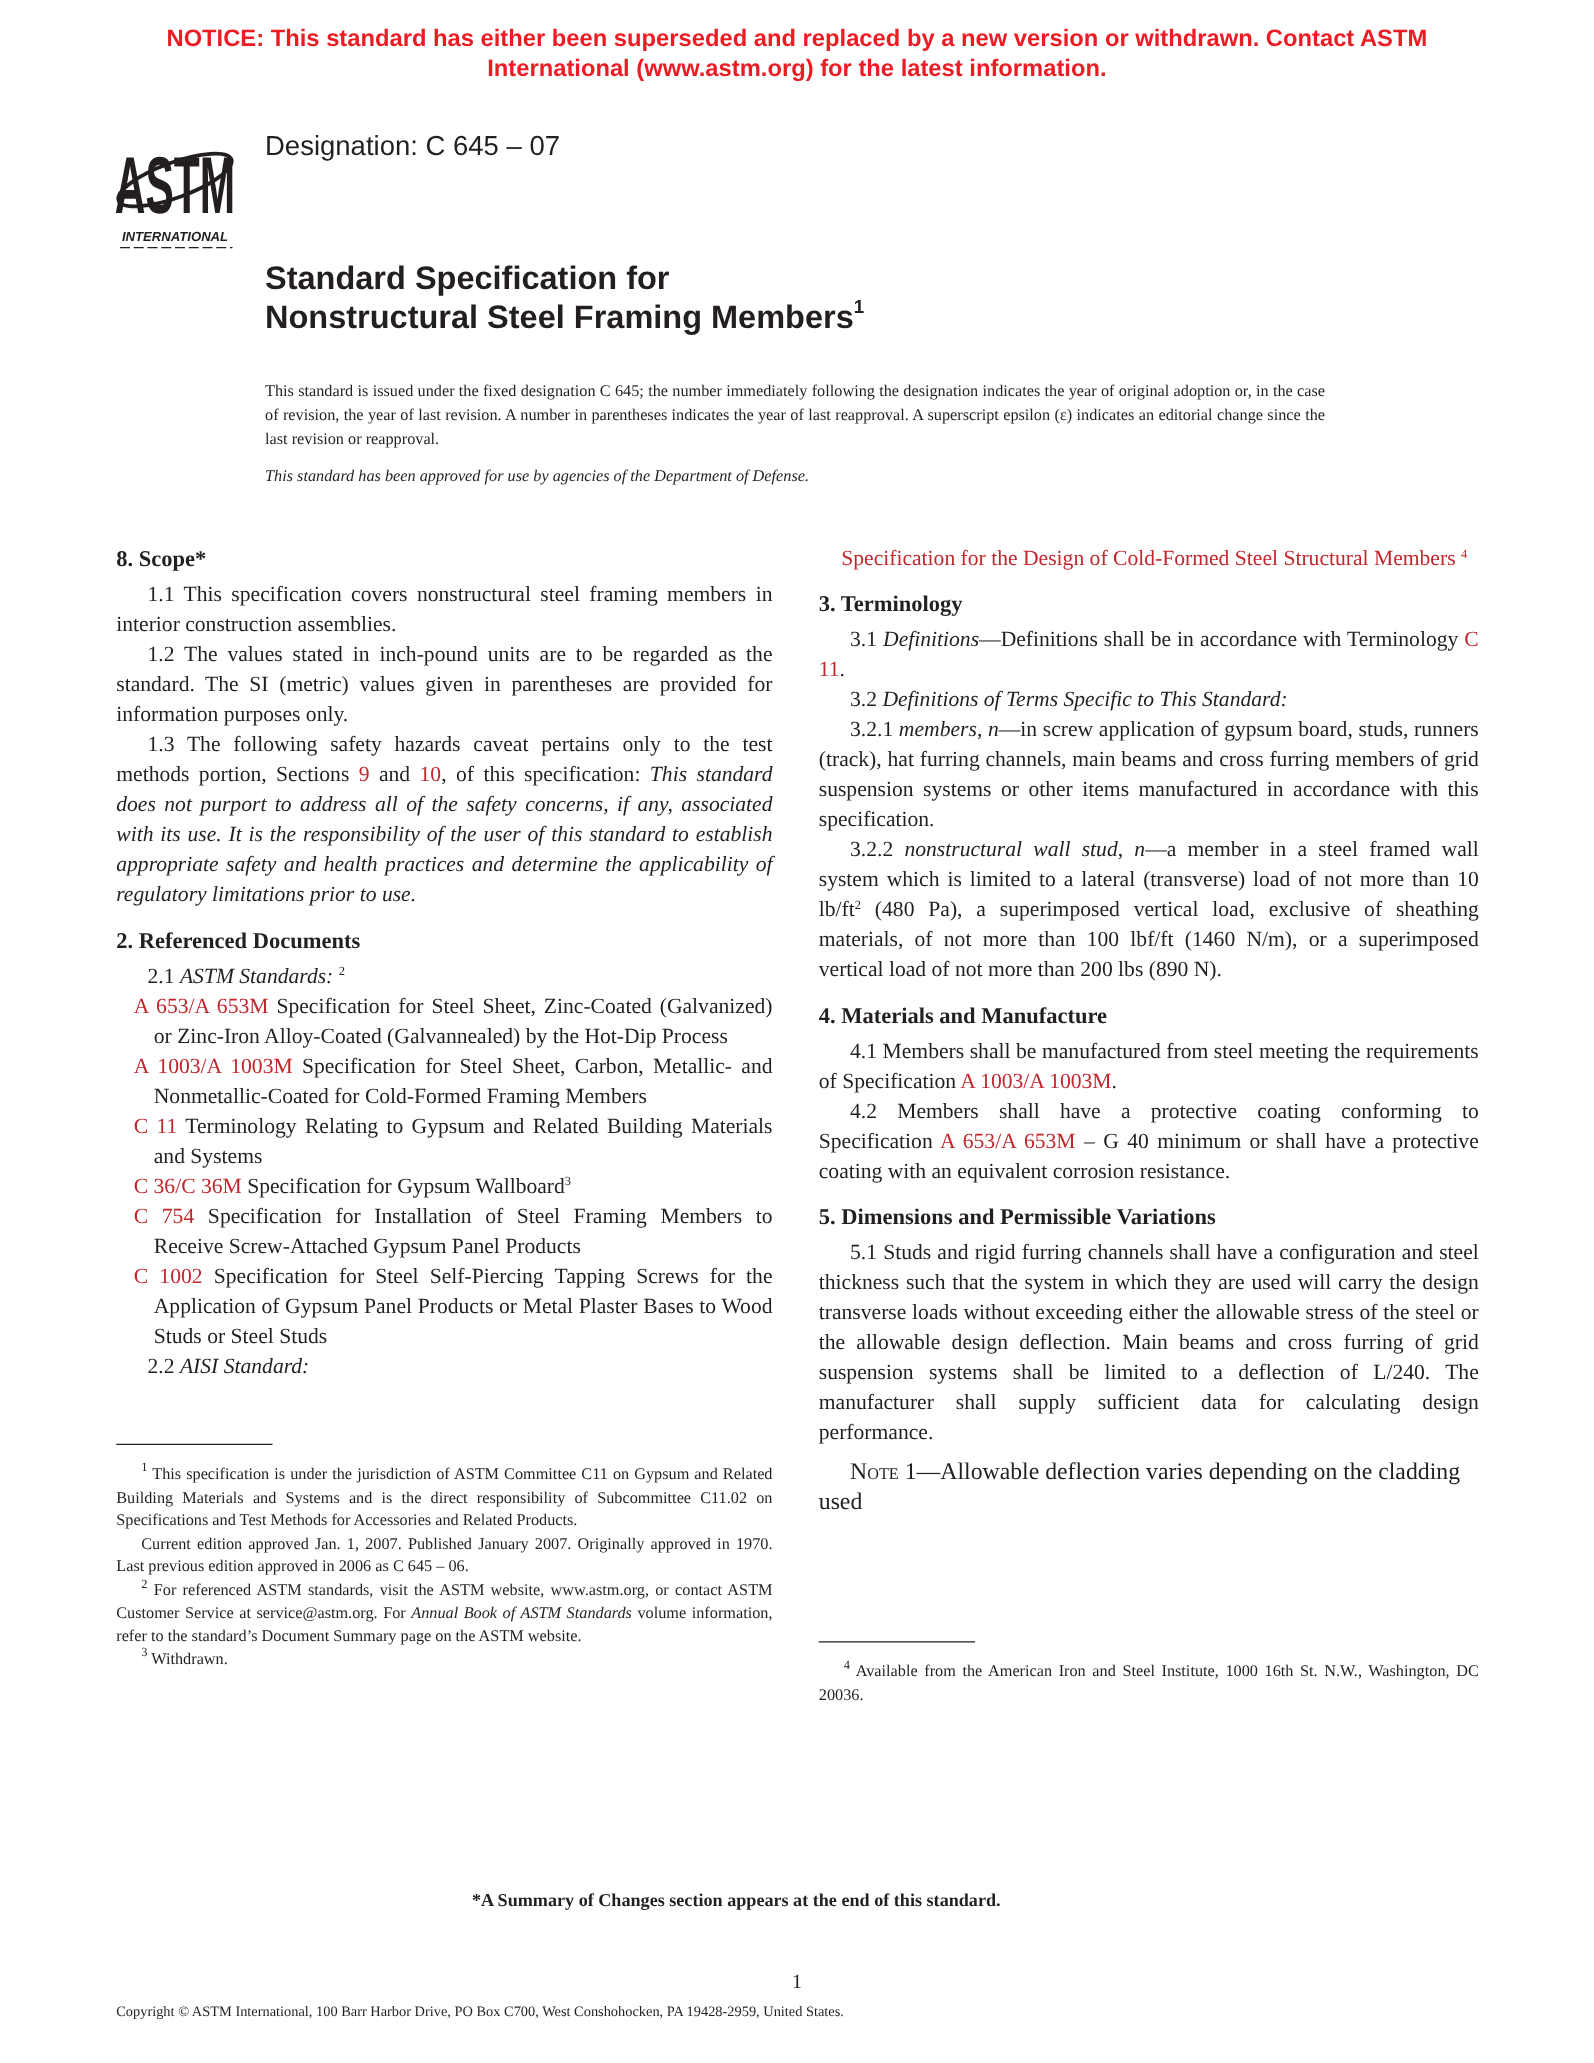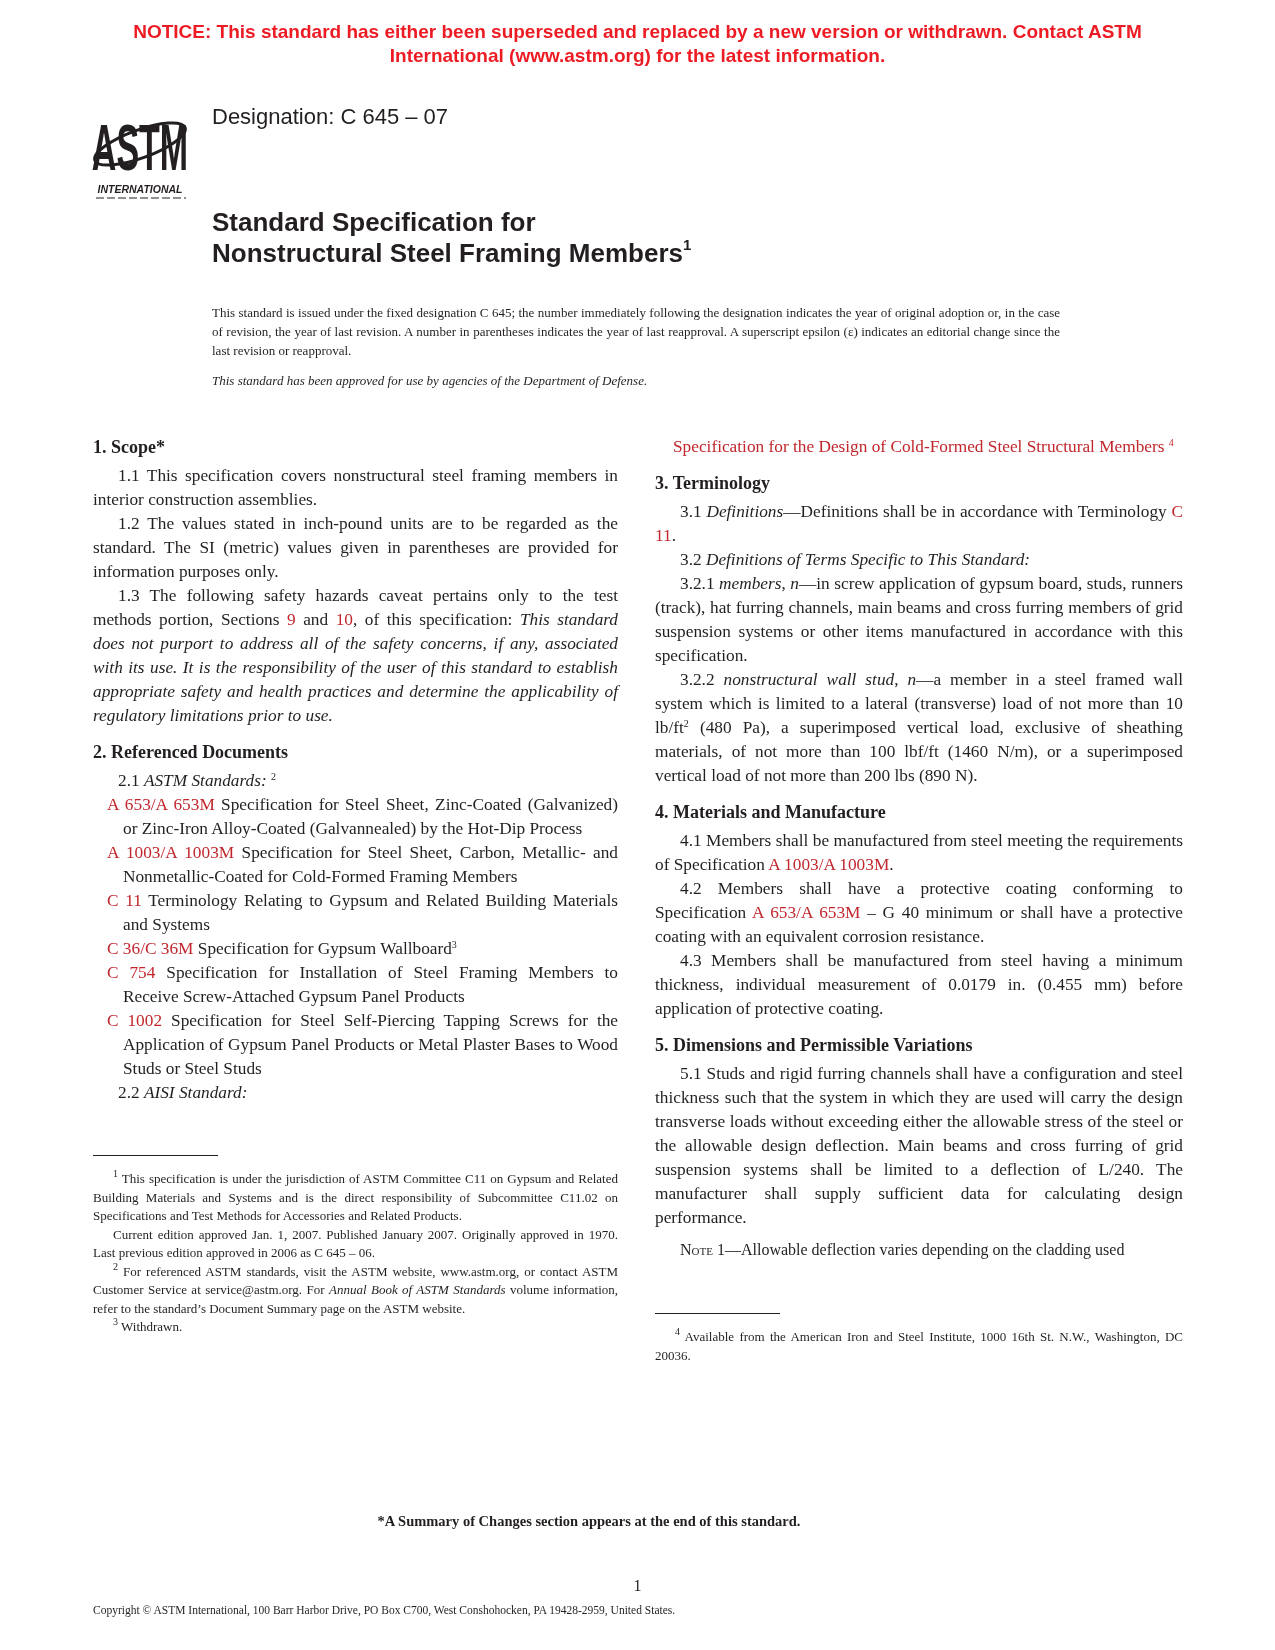--- a/index.html
+++ b/index.html
@@ -19,21 +19,21 @@
   .col-right { left: 655px; width: 528px; top: 435px; }
   .h { font-weight: bold; font-size: 18px; margin: 0; }
   .p { margin: 0; text-align: justify; text-indent: 25px; }
   .red { color: #c1272d; }
   .ref { margin: 0; padding-left: 30px; text-indent: -16px; text-align: justify; }
   .i { font-style: italic; }
   .gap { height: 12px; }
   .rule { width: 125px; height: 0; border-top: 1.5px solid #231f20; }
   .fn { font-size: 13px; line-height: 18.5px; text-align: justify; margin: 0; text-indent: 20px; }
   sup.s { font-size: 10px; vertical-align: 6px; line-height: 0; }
-  .note { font-size: 16px; margin: 0; text-indent: 25px; }
+  .note { font-size: 19px; margin: 0; text-indent: 25px; }
   .sc { font-variant: small-caps; }
   .summary { left: 0; width: 1178px; top: 1513px; text-align: center; font-weight: bold; font-size: 14.5px; }
   .copyright { left: 93px; top: 1588px; font-family: Liberation Serif, serif; font-size: 11.5px; margin-top: 16px; }
   .pagenum { left: 0; width: 1275px; top: 1577px; text-align: center; font-size: 16px; }
 </style>
 </head>
 <body>
 
 <div class="abs notice">
   <div>NOTICE: This standard has either been superseded and replaced by a new version or withdrawn.  Contact ASTM</div>
@@ -53,21 +53,21 @@
 
 <div class="abs title">
   <div>Standard Specification for</div>
   <div><span>Nonstructural Steel Framing Members</span><sup>1</sup></div>
 </div>
 
 <div class="abs issued">This standard is issued under the fixed designation C 645; the number immediately following the designation indicates the year of original adoption or, in the case of revision, the year of last revision. A number in parentheses indicates the year of last reapproval. A superscript epsilon (ε) indicates an editorial change since the last revision or reapproval.</div>
 <div class="abs approved">This standard has been approved for use by agencies of the Department of Defense.</div>
 
 <div class="col col-left">
-  <p class="h">1.  Scope*</p>
+  <p class="h">8.  Scope*</p>
   <div style="height:5px"></div>
   <p class="p">1.1 This specification covers nonstructural steel framing members in interior construction assemblies.</p>
   <p class="p">1.2  The values stated in inch-pound units are to be regarded as the standard. The SI (metric) values given in parentheses are provided for information purposes only.</p>
   <p class="p"><span>1.3  The following safety hazards caveat pertains only to the test methods portion, Sections </span><span class="red">9</span><span> and </span><span class="red">10</span><span>, of this specification: </span><span class="i">This standard does not purport to address all of the safety concerns, if any, associated with its use. It is the responsibility of the user of this standard to establish appropriate safety and health practices and determine the applicability of regulatory limitations prior to use.</span></p>
   <div class="gap"></div>
   <p class="h">2.  Referenced Documents</p>
   <div style="height:5px"></div>
   <p class="p"><span>2.1 </span><span class="i">ASTM Standards:</span> <sup class="s">2</sup></p>
   <div>
     <p class="ref"><span class="red">A 653/A 653M</span> <span>Specification for Steel Sheet, Zinc-Coated (Galvanized) or Zinc-Iron Alloy-Coated (Galvannealed) by the Hot-Dip Process</span></p>
@@ -96,21 +96,20 @@
   <div style="height:5px"></div>
   <p class="p"><span>3.1 </span><span class="i">Definitions</span><span>—Definitions shall be in accordance with Terminology </span><span class="red">C 11</span><span>.</span></p>
   <p class="p"><span>3.2 </span><span class="i">Definitions of Terms Specific to This Standard:</span></p>
   <p class="p"><span>3.2.1 </span><span class="i">members</span>, <span class="i">n</span><span>—in screw application of gypsum board, studs, runners (track), hat furring channels, main beams and cross furring members of grid suspension systems or other items manufactured in accordance with this specification.</span></p>
   <p class="p"><span>3.2.2 </span><span class="i">nonstructural wall stud</span>, <span class="i">n</span><span>—a member in a steel framed wall system which is limited to a lateral (transverse) load of not more than 10 lb/ft</span><sup class="s">2</sup><span> (480 Pa), a superimposed vertical load, exclusive of sheathing materials, of not more than 100 lbf/ft (1460 N/m), or a superimposed vertical load of not more than 200 lbs (890 N).</span></p>
   <div class="gap"></div>
   <p class="h">4.  Materials and Manufacture</p>
   <div style="height:5px"></div>
   <p class="p"><span>4.1  Members shall be manufactured from steel meeting the requirements of Specification </span><span class="red">A 1003/A 1003M</span><span>.</span></p>
   <p class="p"><span>4.2  Members shall have a protective coating conforming to Specification </span><span class="red">A 653/A 653M</span><span> – G 40 minimum or shall have a protective coating with an equivalent corrosion resistance.</span></p>
-  <p class="p">4.3  Members shall be manufactured from steel having a minimum thickness, individual measurement of 0.0179 in. (0.455 mm) before application of protective coating.</p>
   <div class="gap"></div>
   <p class="h">5.  Dimensions and Permissible Variations</p>
   <div style="height:5px"></div>
   <p class="p">5.1  Studs and rigid furring channels shall have a configuration and steel thickness such that the system in which they are used will carry the design transverse loads without exceeding either the allowable stress of the steel or the allowable design deflection. Main beams and cross furring of grid suspension systems shall be limited to a deflection of L/240. The manufacturer shall supply sufficient data for calculating design performance.</p>
   <div style="height:8px"></div>
   <p class="note"><span class="sc">Note</span><span> 1—Allowable deflection varies depending on the cladding used</span></p>
 </div>
 
 <div class="abs" style="left:655px; top:1313px; width:528px;">
   <div class="rule"></div>

